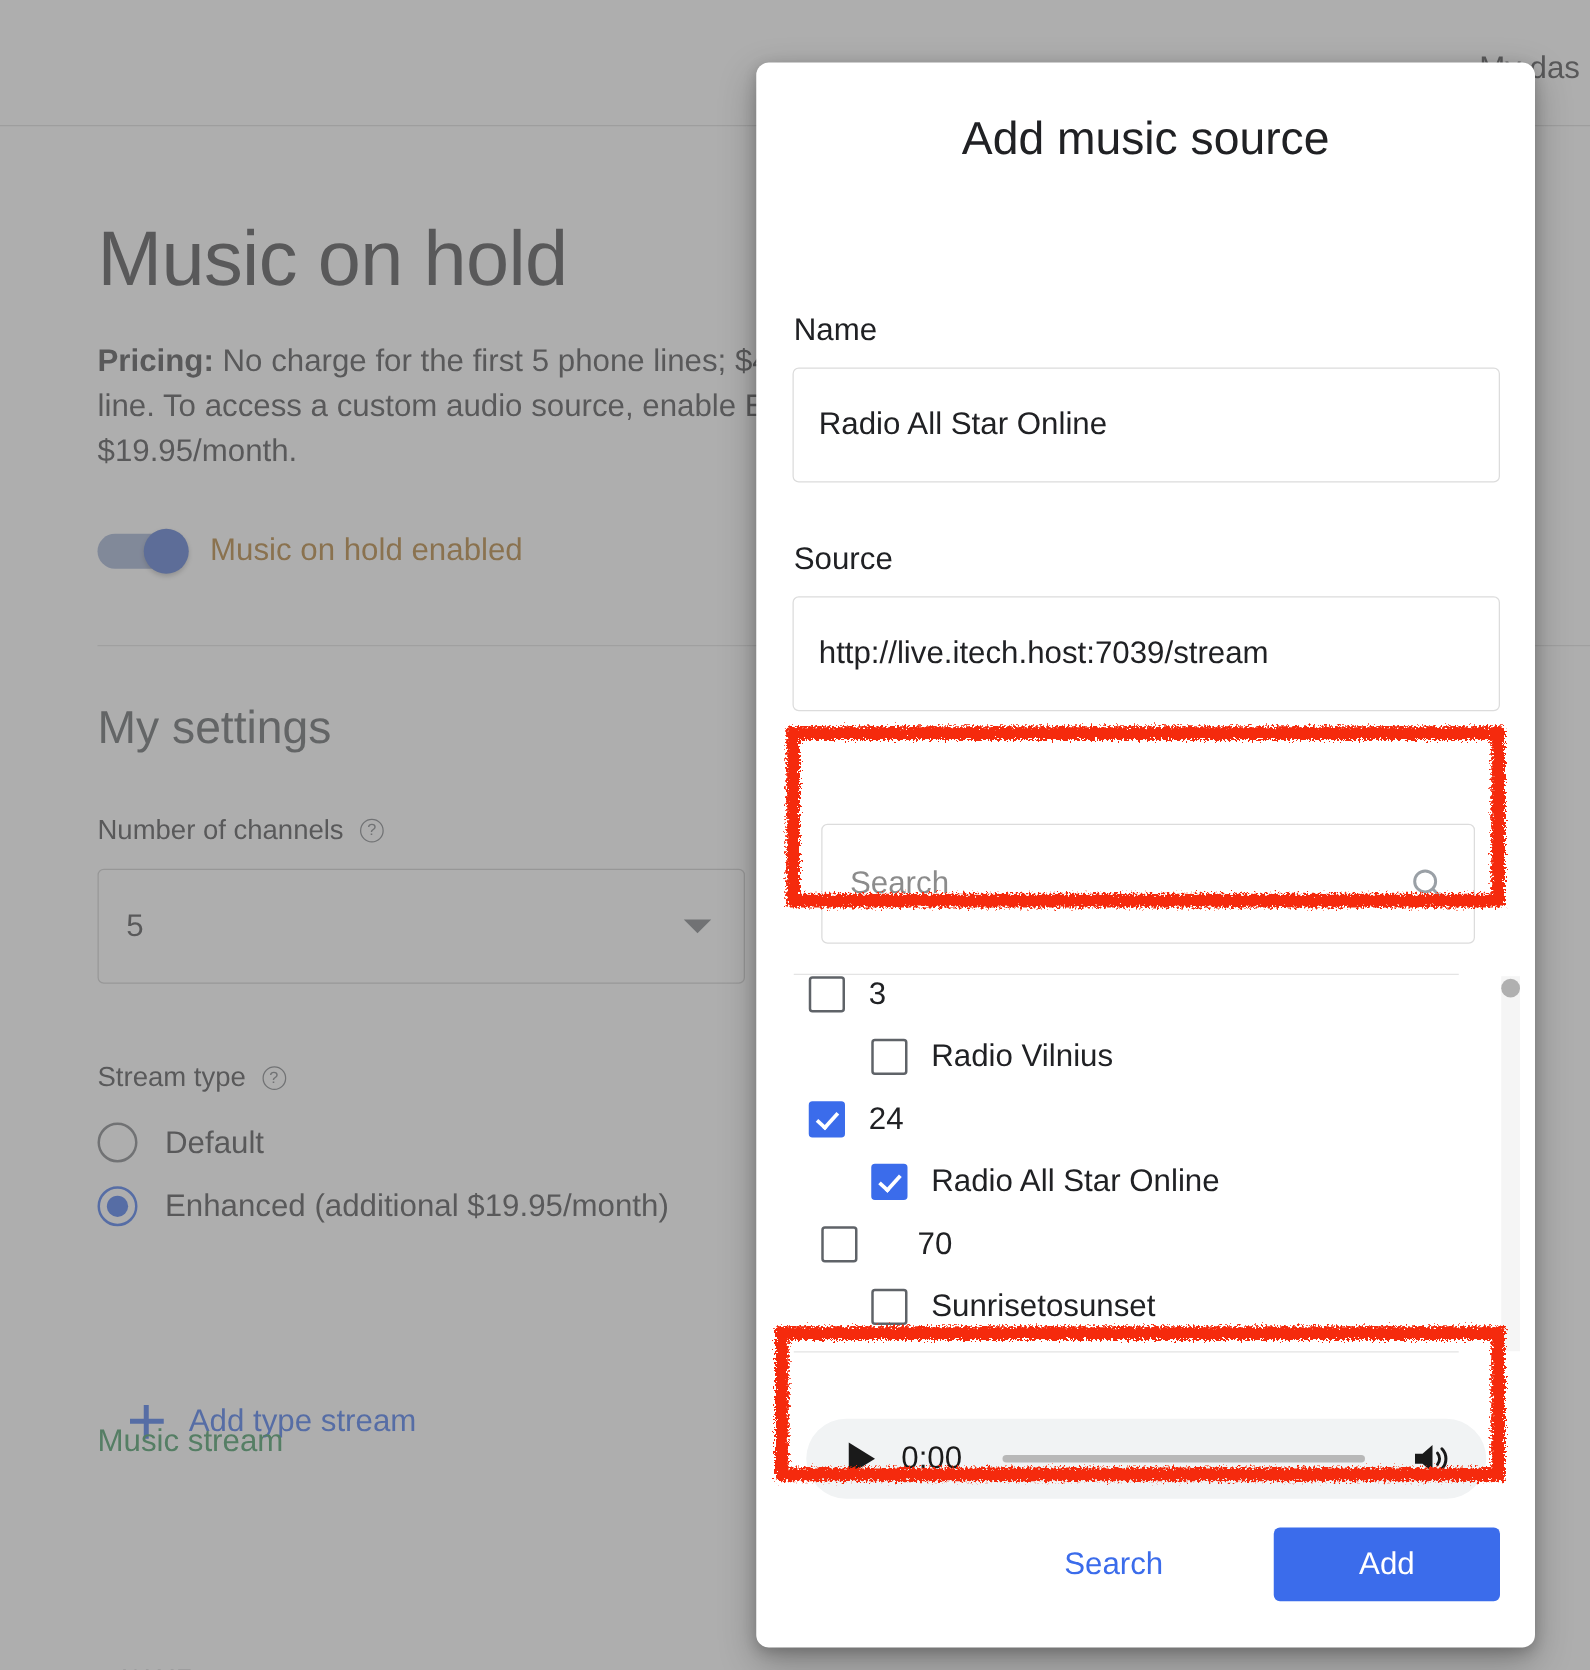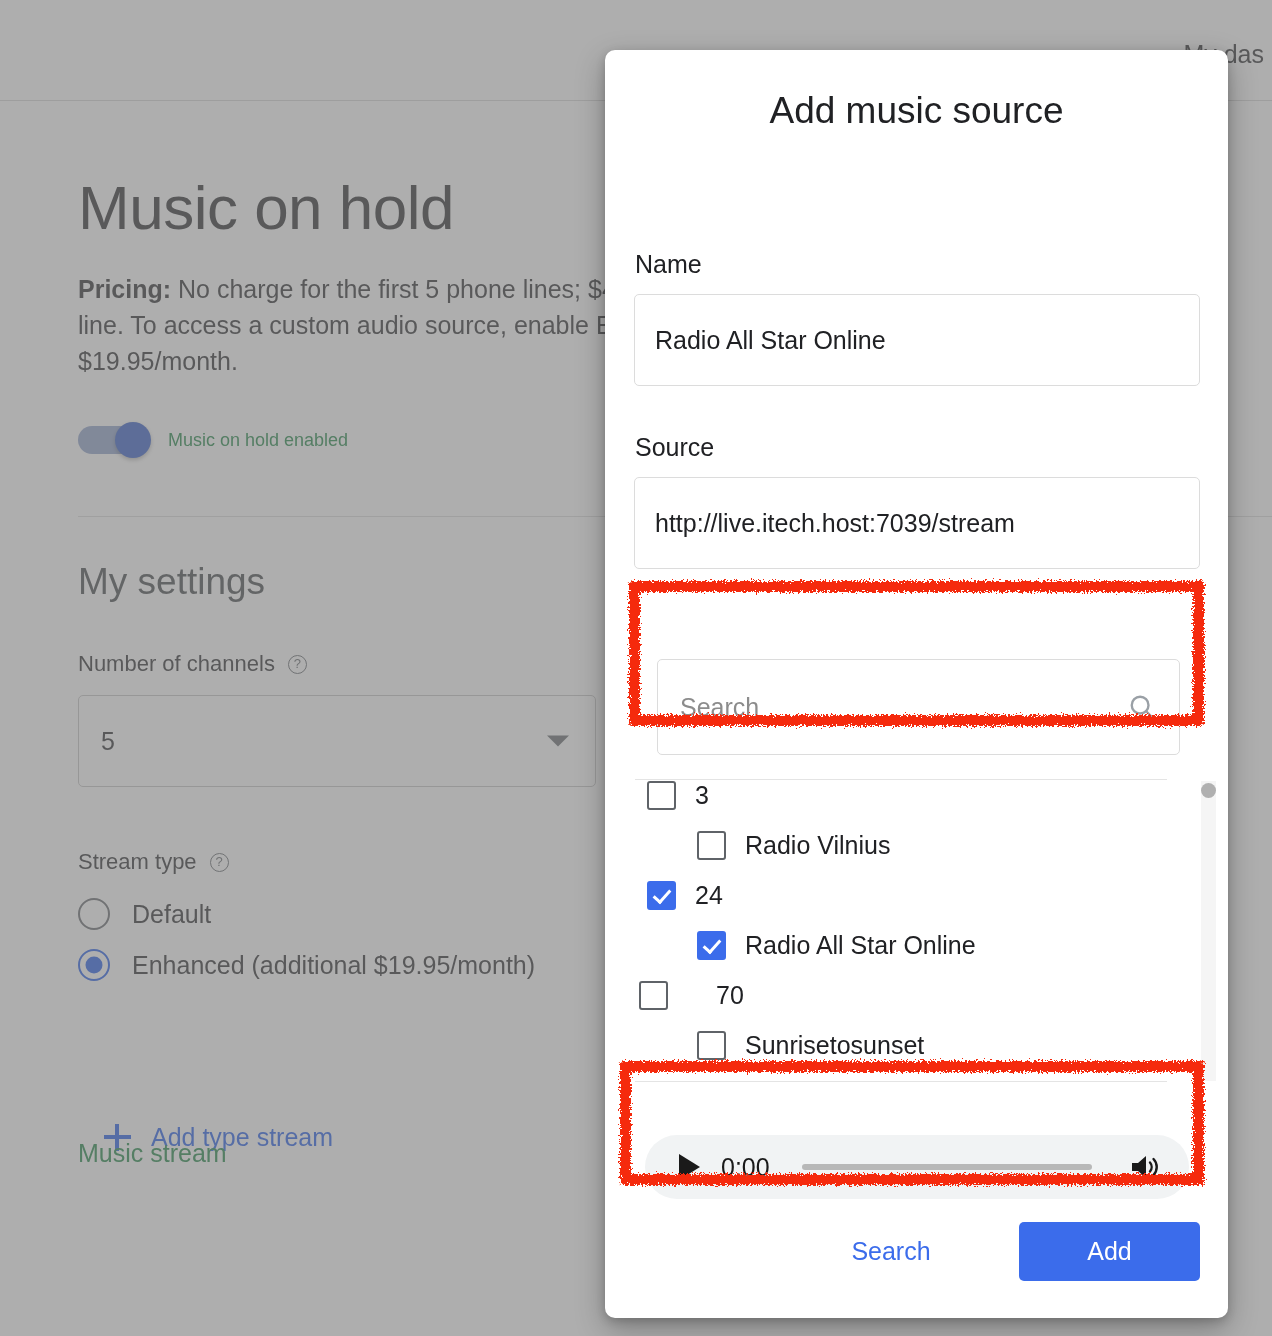--- a/index.html
+++ b/index.html
@@ -47,21 +47,21 @@
   }
   .toggle-sw {
     position: relative; width: 70px; height: 28px;
     border-radius: 14px; background: #8a9ec9;
   }
   .toggle-sw .knob {
     position: absolute; right: -3px; top: -4px;
     width: 36px; height: 36px; border-radius: 50%;
     background: #2b56c4; box-shadow: 0 2px 4px rgba(0,0,0,.3);
   }
-  .toggle-label { font-size: 18px; color: #15803d; }
+  .toggle-label { font-size: 25px; color: #a16207; }
 
   .divider {
     position: absolute; left: 78px; right: 0; height: 1px; background: #d9d9d9;
   }
 
   .sec-head {
     position: absolute; left: 78px;
     font-size: 37px; color: #3c4043; font-weight: 400;
   }
   .field-label {
@@ -368,21 +368,21 @@
         <span>Radio Vilnius</span>
       </div>
       <div class="li" style="top: 101px; left: 12px;">
         <span class="cb on"></span>
         <span>24</span>
       </div>
       <div class="li" style="top: 151px; left: 62px;">
         <span class="cb on"></span>
         <span>Radio All Star Online</span>
       </div>
-      <div class="li" style="top: 201px; left: 4px; gap: 48px;">
+      <div class="li" style="top: 201px; left: 22px; gap: 48px;">
         <span class="cb"></span>
         <span>70</span>
       </div>
       <div class="li" style="top: 251px; left: 62px;">
         <span class="cb"></span>
         <span>Sunrisetosunset</span>
       </div>
     </div>
   <div class="scroll-track"></div>
   <div class="scroll-thumb"></div>

